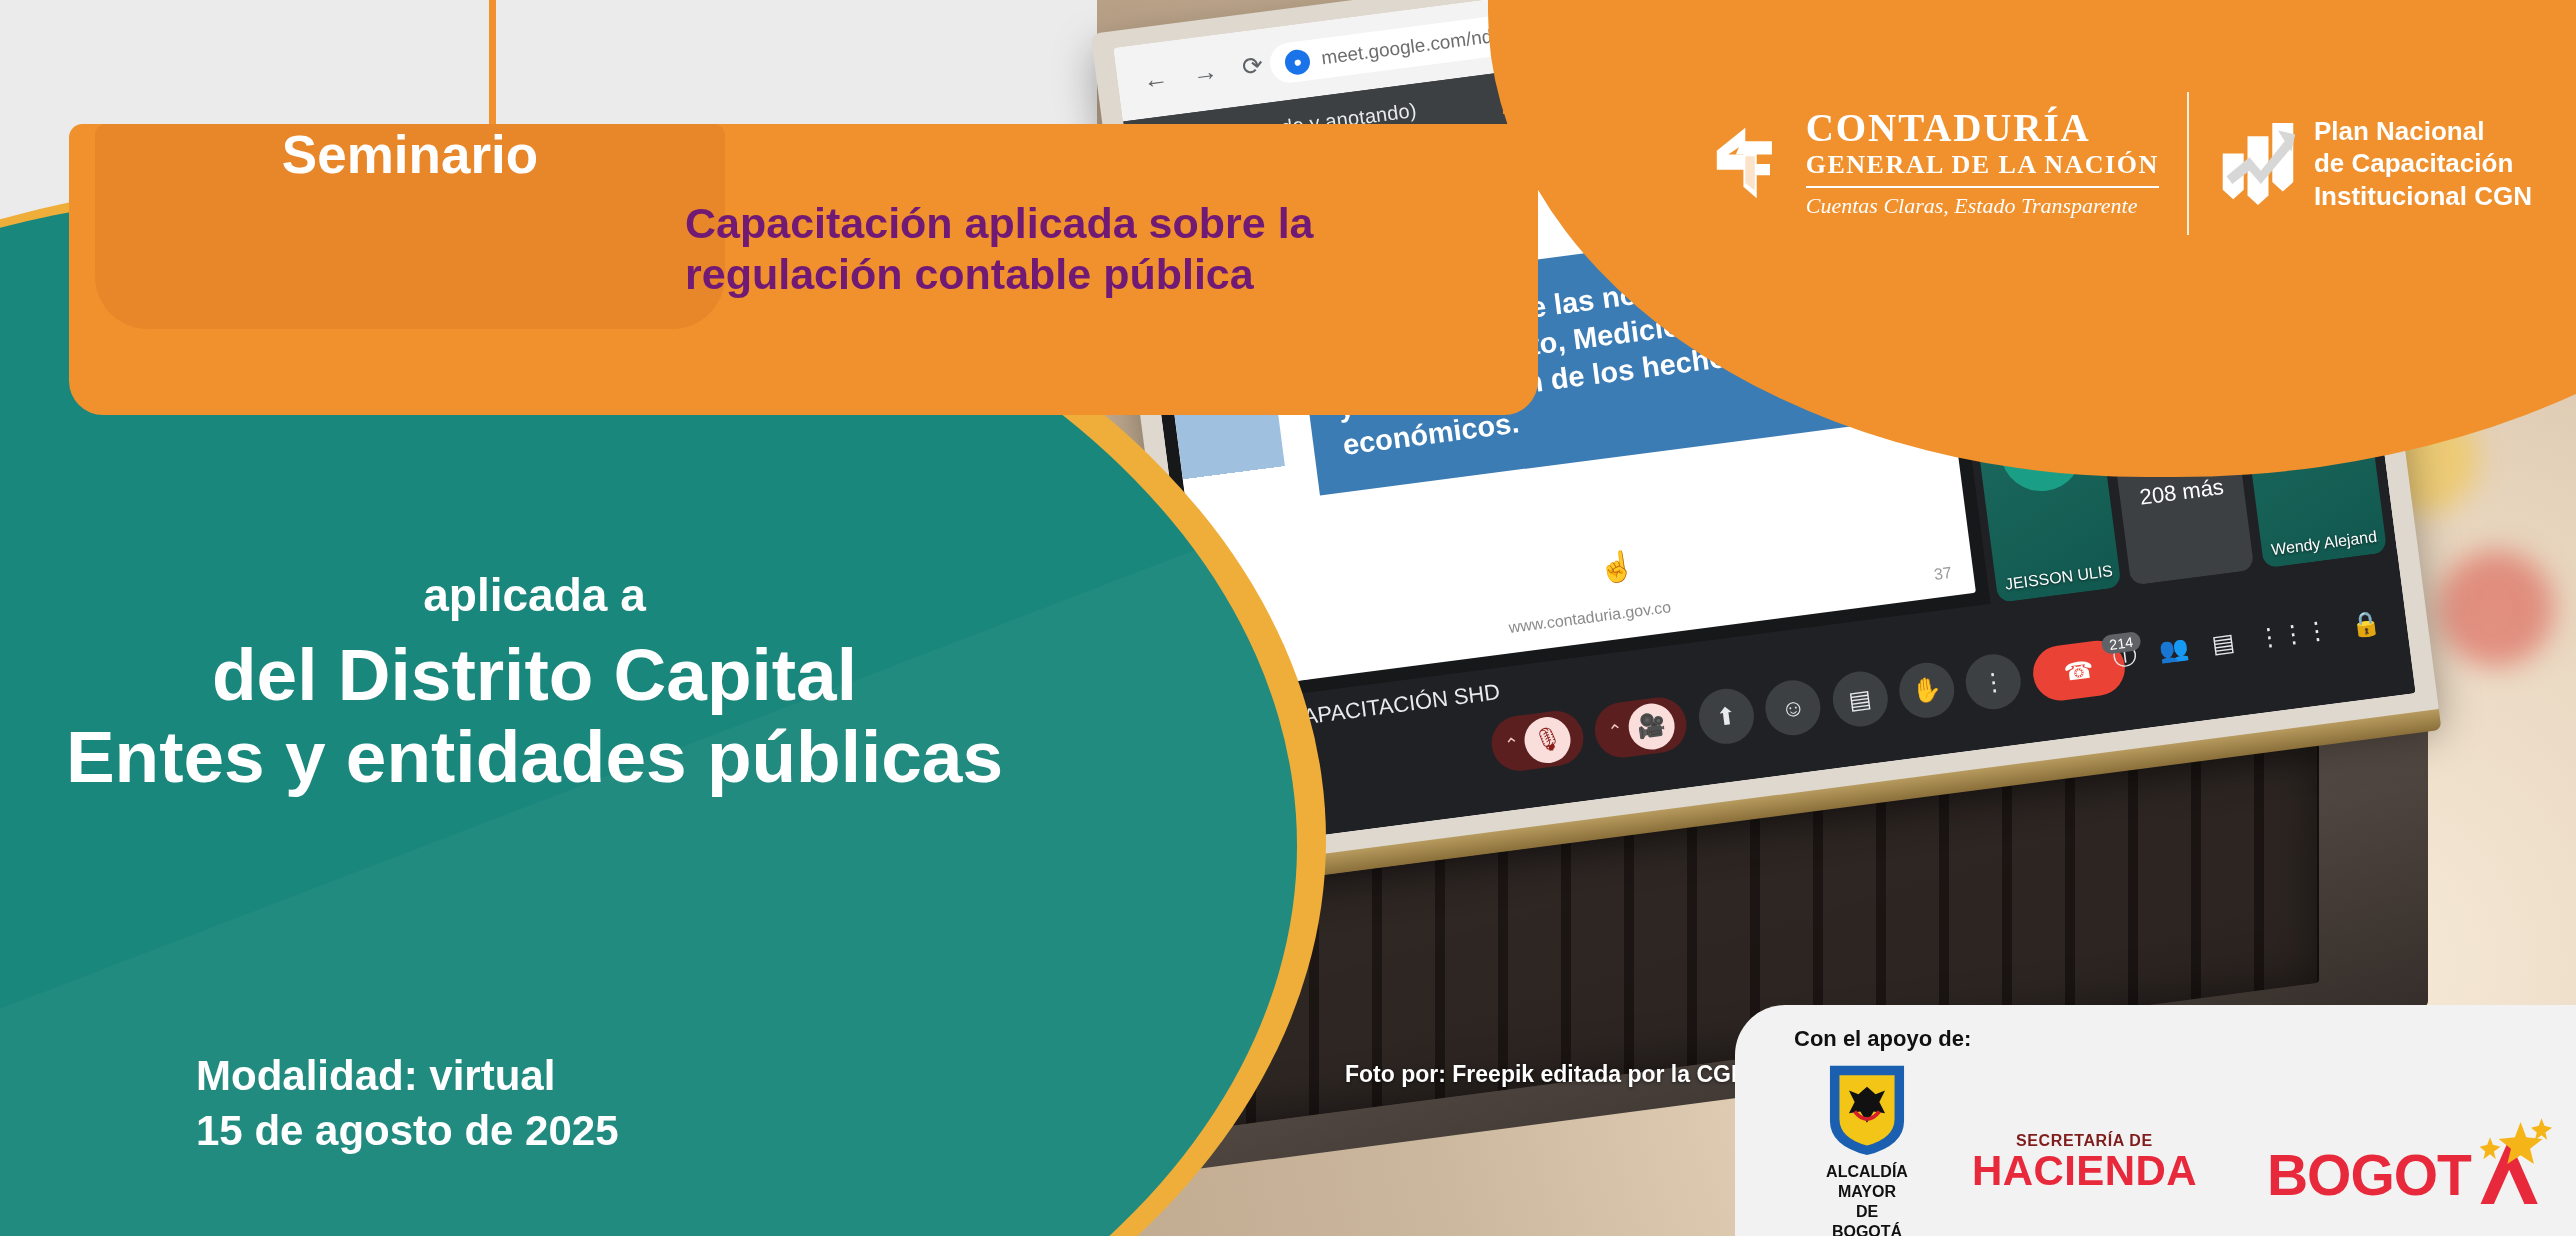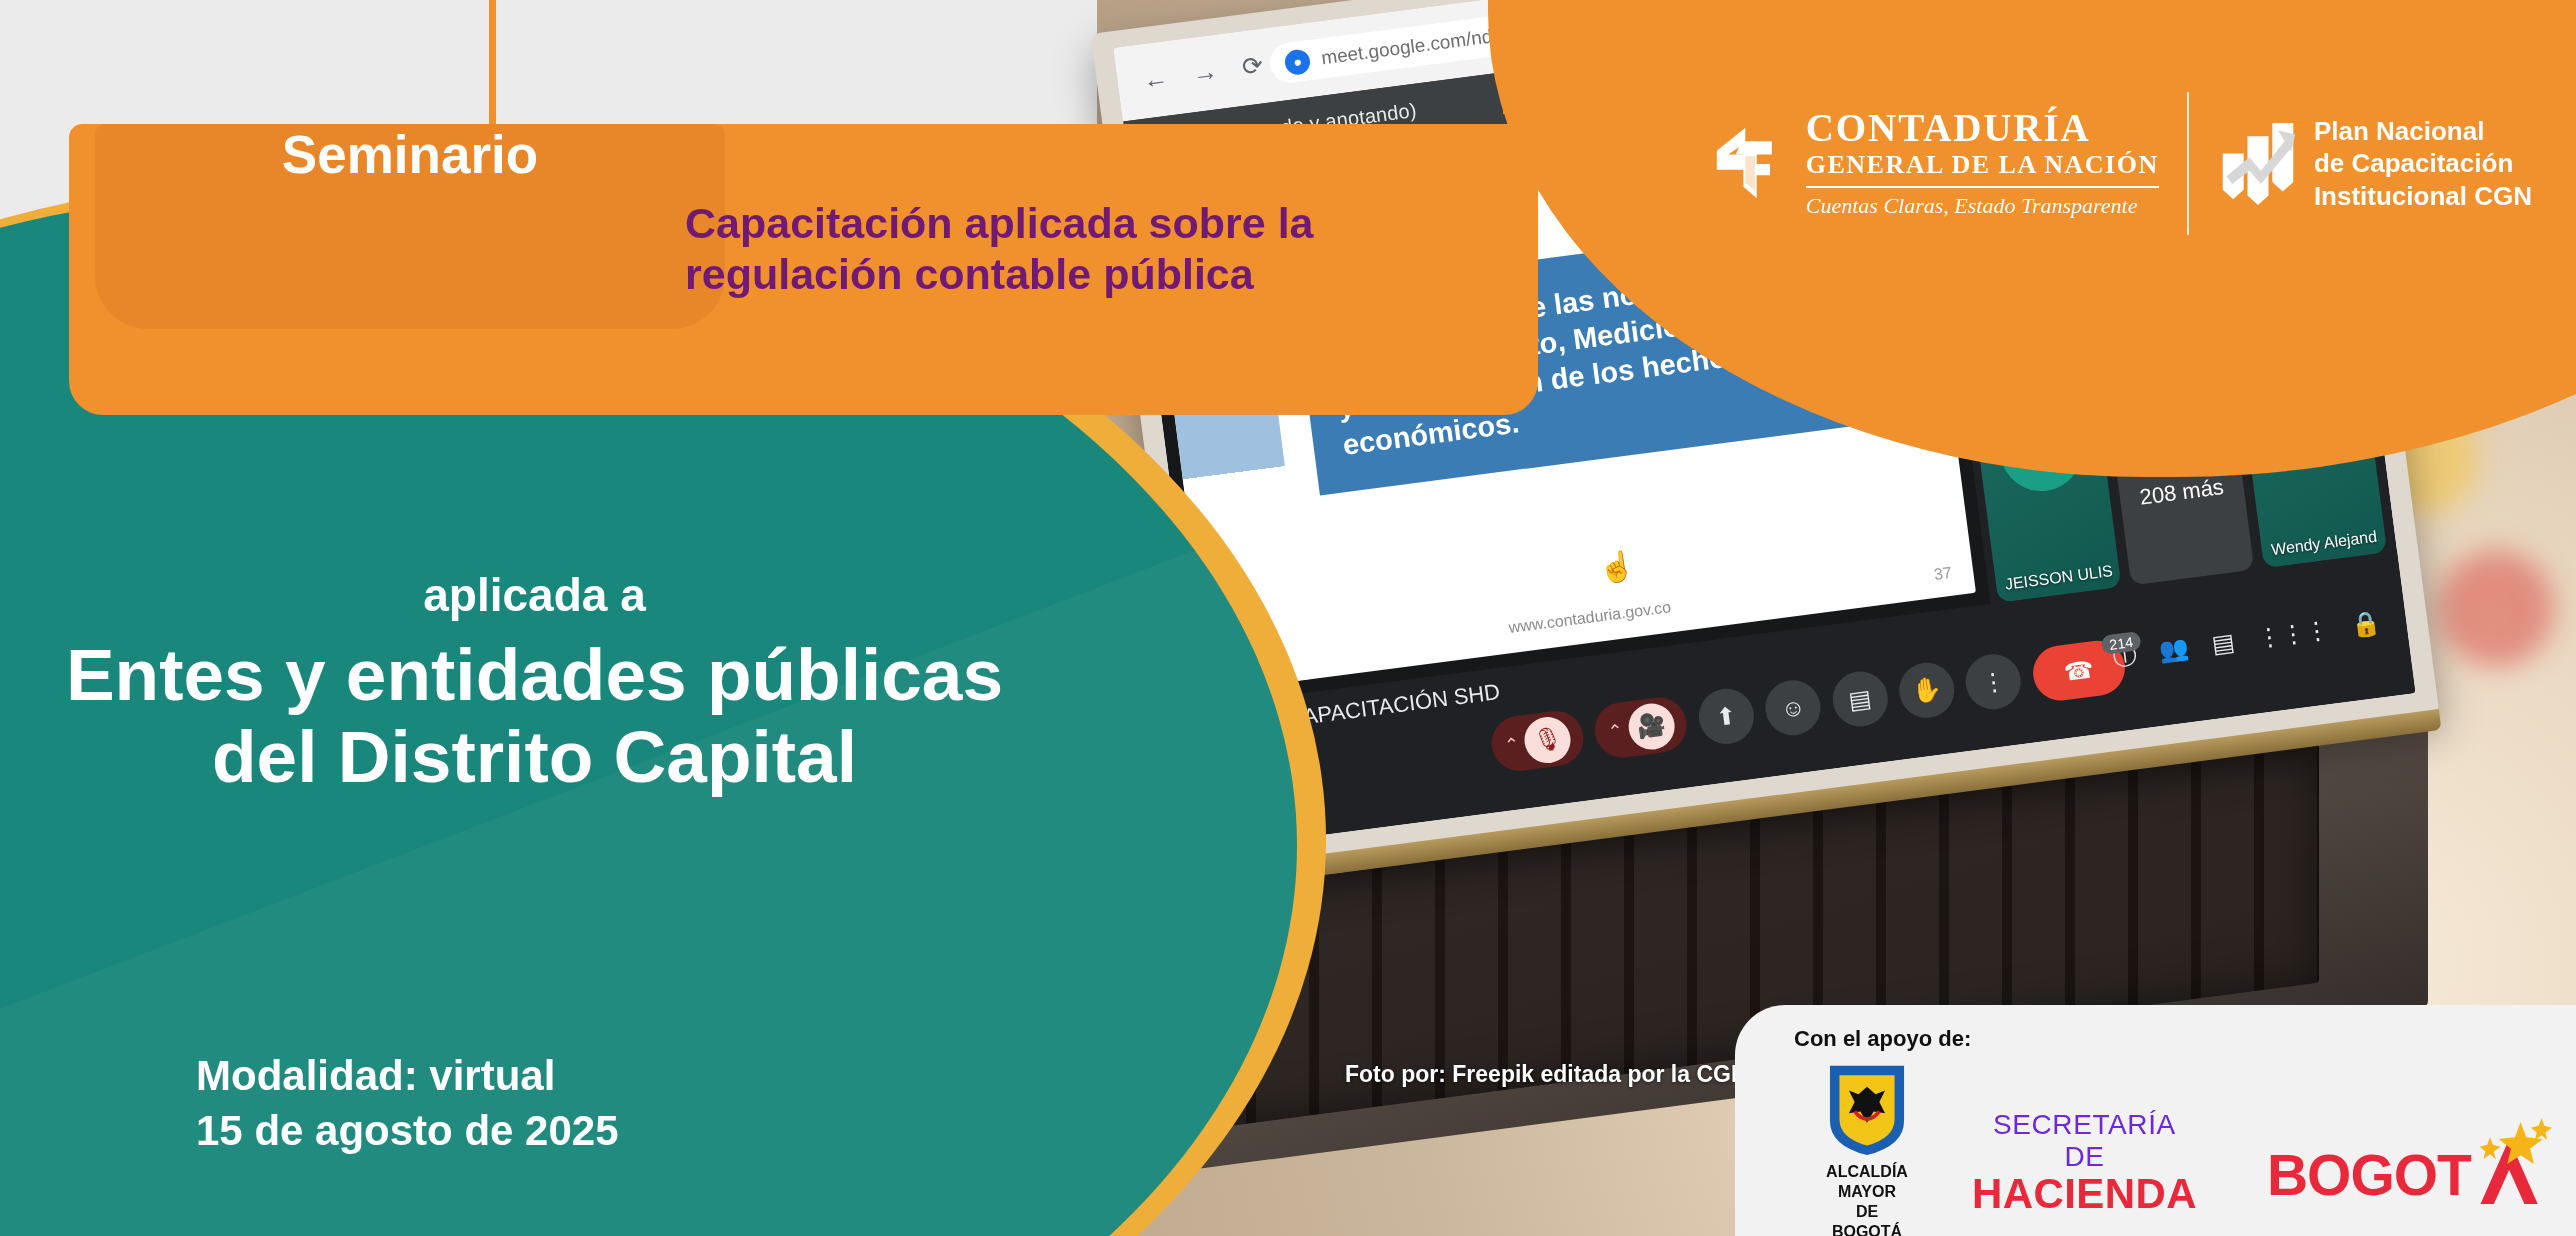--- a/index.html
+++ b/index.html
@@ -201,21 +201,21 @@
     padding:21px 29px 0 59px;
     margin-left:28px;
   }
   .sp-title { font-size:22px; font-weight:700; color:#111; }
   .sp-row { display:flex; align-items:center; gap:0; margin-top:9.5px; }
   .sp-item { display:flex; flex-direction:column; align-items:center; padding:0 32px; }
   .sp-sep { width:1.9px; height:124px; background:#111; }
   .shield { width:82px; height:95px; }
   .sp-cap { font-size:16px; font-weight:700; color:#111; text-align:center; line-height:1.25; margin-top:5.7px; }
   .hacienda { text-align:center; }
-  .hacienda .h1 { color:#6d28d9; font-size:28px; font-weight:400; letter-spacing:0.6px; }
+  .hacienda .h1 { color:#7f1d1d; font-size:16px; font-weight:700; letter-spacing:0.6px; }
   .hacienda .h2 { color:#e8293c; font-size:42px; font-weight:700; letter-spacing:0.4px; line-height:1; }
   .bogota-wrap { position:relative; padding:0 17px 0 38px; }
   .bogota-txt { color:#e8293c; font-size:57px; font-weight:700; letter-spacing:-1px; }
 </style>
 </head>
 <body>
 
 <div id="stage">
 
   <div class="photo-layer">
@@ -339,22 +339,22 @@
   <div class="seminario-chip">
     <span>Seminario</span>
   </div>
   <div class="banner-title">
     <div>Capacitación aplicada sobre la</div>
     <div>regulación contable pública</div>
   </div>
 
   <div class="dirigido">aplicada a</div>
   <div class="audience">
+    <div>del Distrito Capital</div>
     <div>Entes y entidades públicas</div>
-    <div>del Distrito Capital</div>
   </div>
   <div class="modalidad">
     <div>Modalidad: virtual</div>
     <div>15 de agosto de 2025</div>
   </div>
 
   <div class="logos">
     <div class="cgn-logo">
       <svg class="cgn-mark" viewBox="0 0 80 86">
         <path d="M4 30 L34 6 L34 22 L16 34 L34 34 L34 50 L4 50 Z" fill="#fff"></path>

